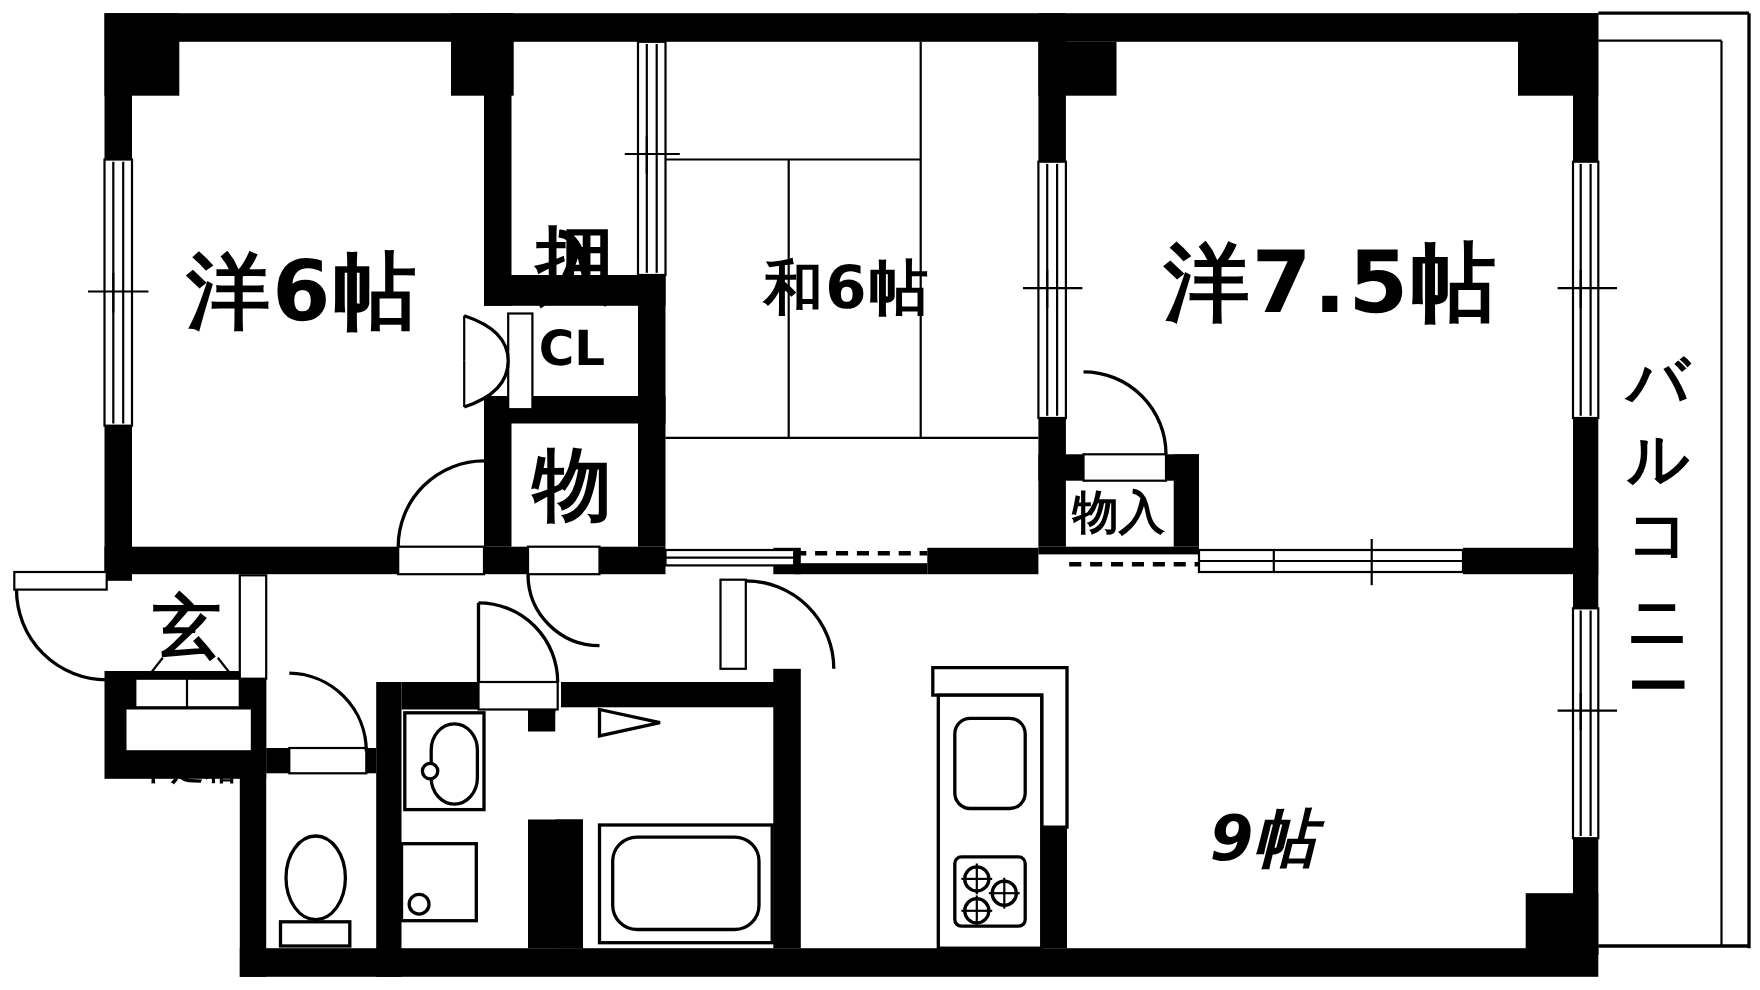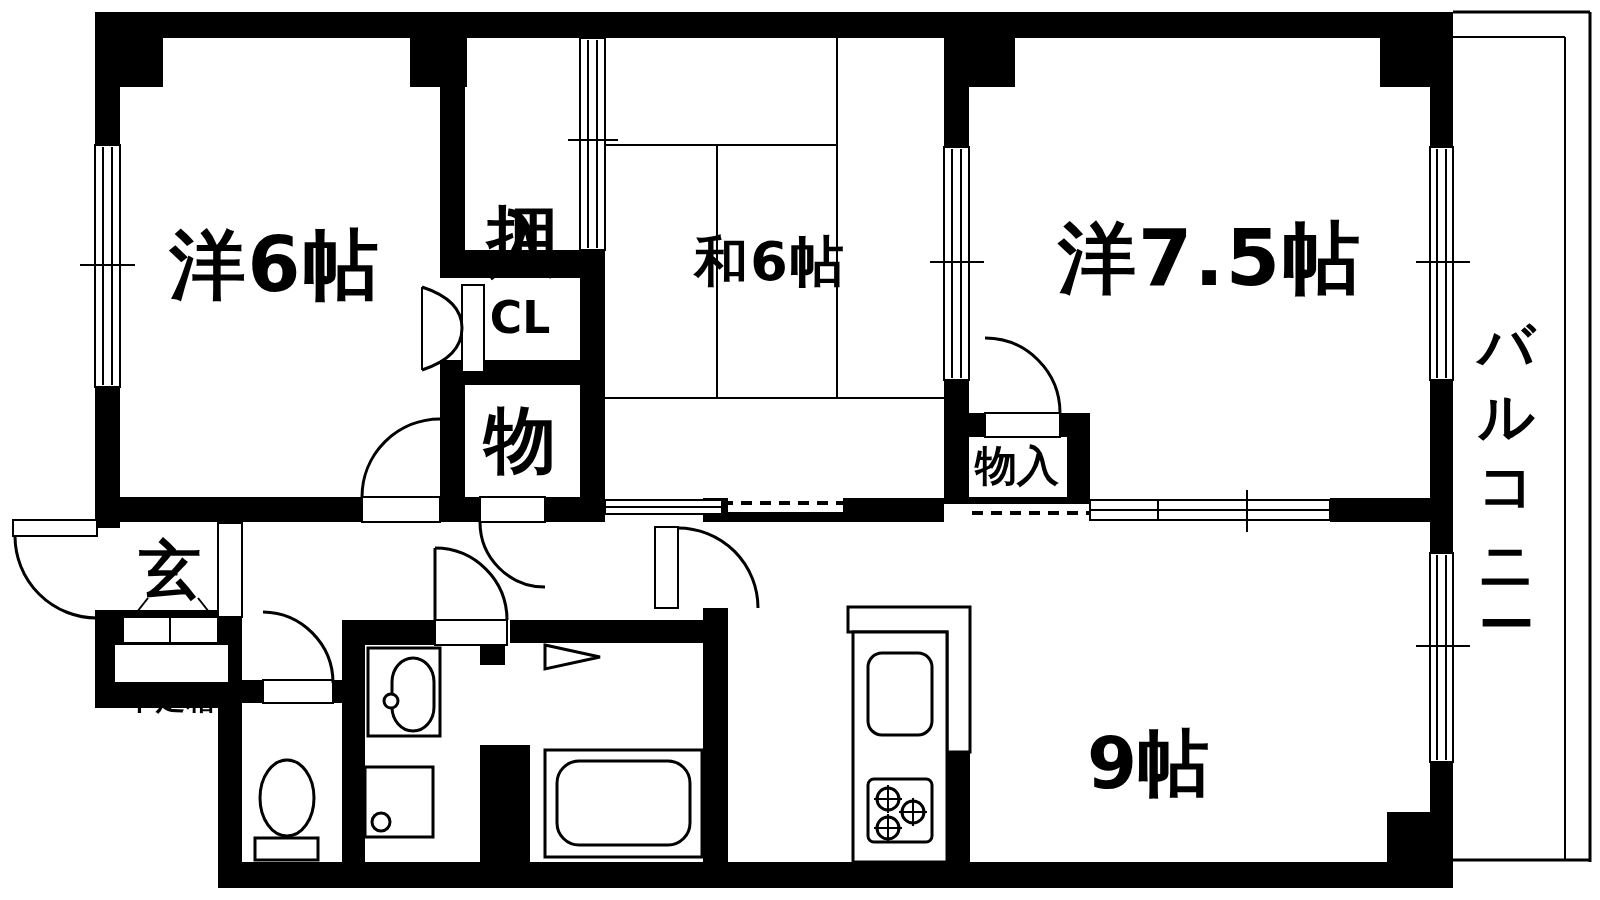--- a/index.html
+++ b/index.html
@@ -228,17 +228,17 @@
   </g>
 </svg>
 
   <div class="lbl" style="left:275px;top:265px;font-size:76px;">洋6帖</div>
   <div class="lbl vert" style="left:523px;top:150px;font-size:70px;">押入</div>
   <div class="lbl" style="left:520px;top:318px;font-size:44px;letter-spacing:0;">CL</div>
   <div class="lbl" style="left:521px;top:440px;font-size:72px;">物</div>
   <div class="lbl" style="left:770px;top:262px;font-size:54px;">和6帖</div>
   <div class="lbl" style="left:1210px;top:258px;font-size:78px;">洋7.5帖</div>
   <div class="lbl" style="left:1017px;top:466px;font-size:42px;letter-spacing:0;">物入</div>
-  <div class="lbl" style="left:1148px;top:763px;font-size:72px;letter-spacing:0;">9帖</div>
+  <div class="lbl" style="left:1148px;top:763px;font-size:57px;letter-spacing:0;font-style:italic;">9帖</div>
   <div class="lbl" style="left:171px;top:570px;font-size:62px;">玄</div>
   <div class="lbl" style="left:171px;top:663px;font-size:29px;letter-spacing:1px;margin-top:36px;">下足箱</div>
   <div class="lbl vert" style="left:1507px;top:445px;font-size:56px;letter-spacing:14px;">バルコニー</div>
 </div>
 
 </body></html>

